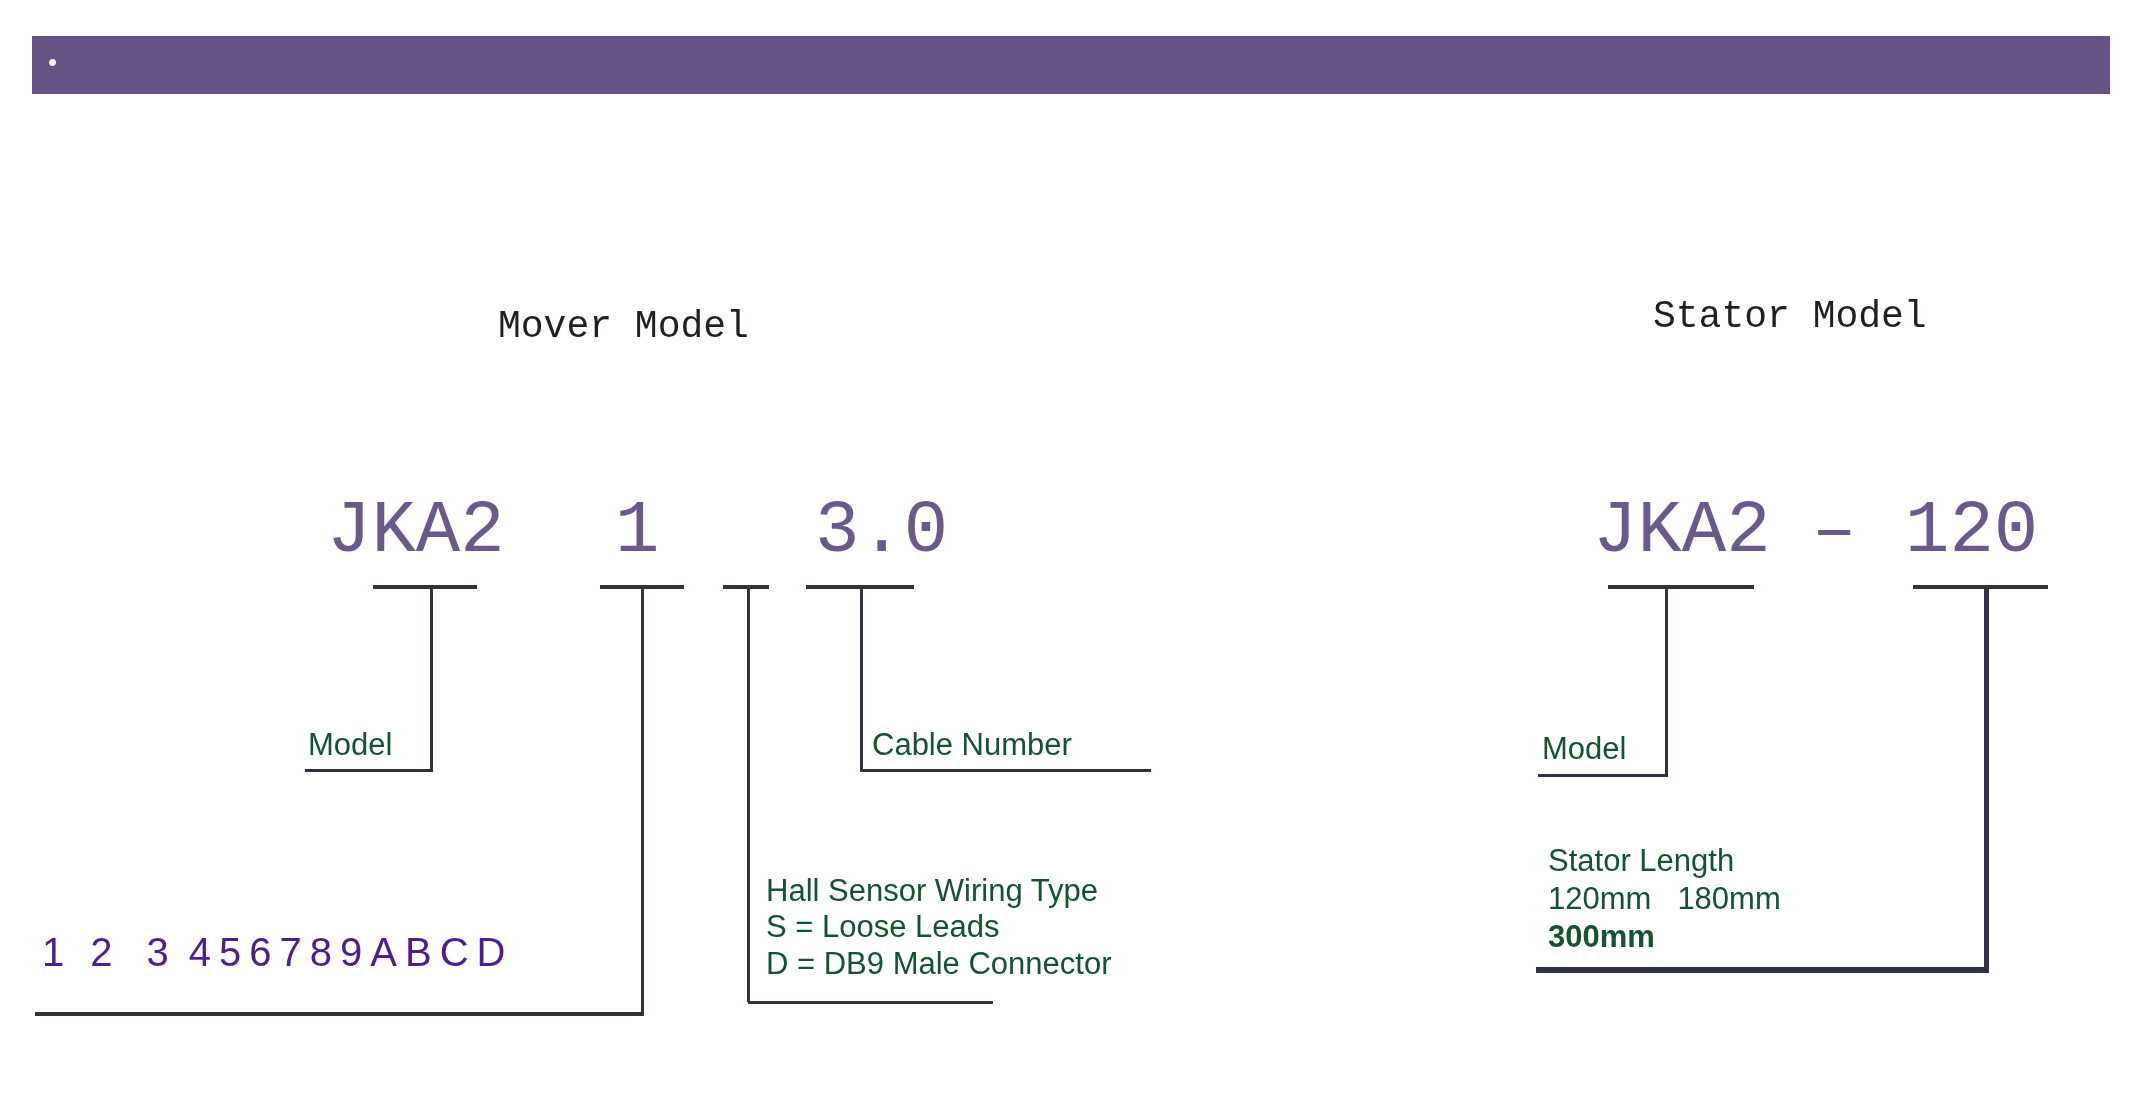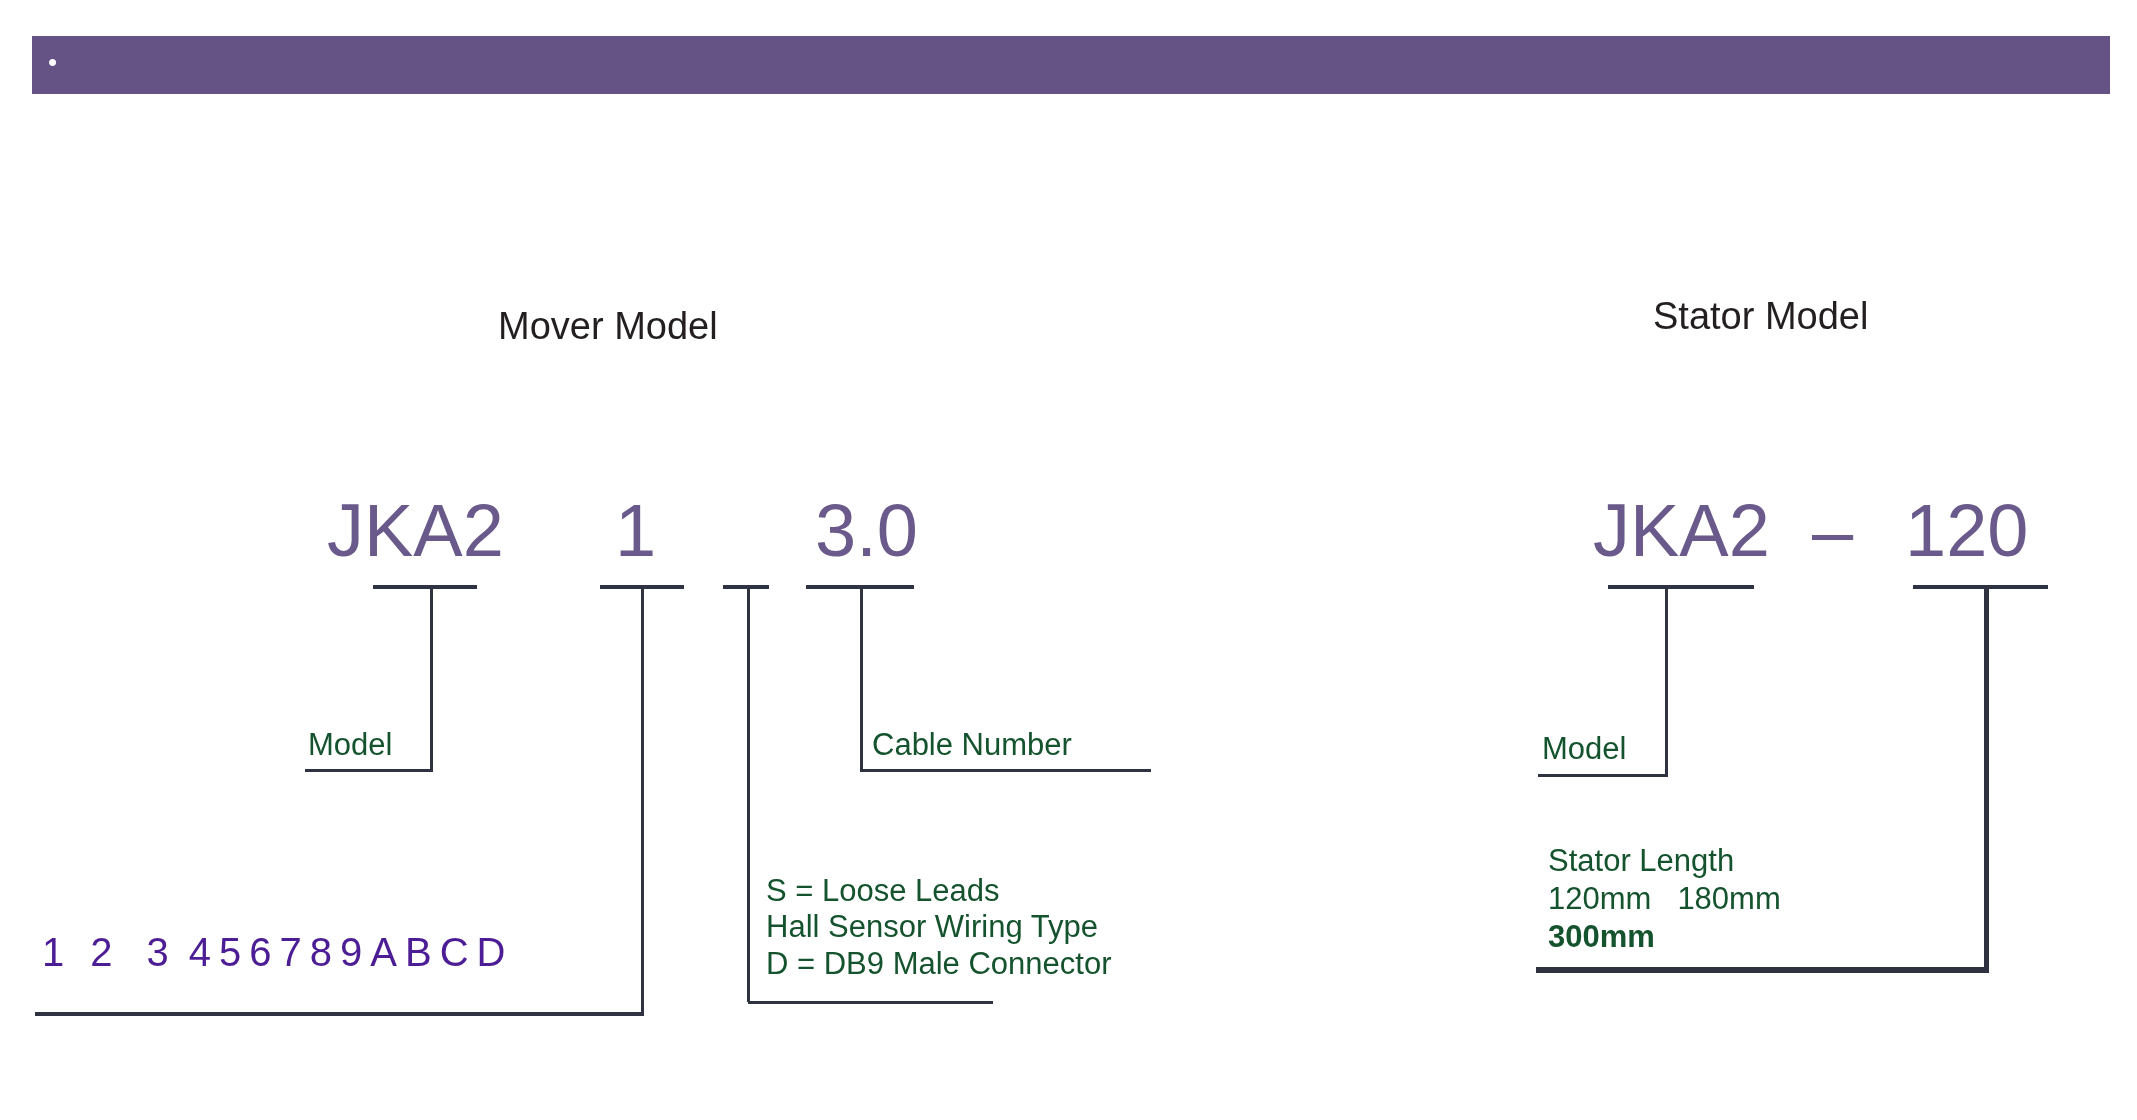--- a/index.html
+++ b/index.html
@@ -49,32 +49,33 @@
     letter-spacing: 0.1px;
     white-space: nowrap;
   }
 
   
   .section-heading {
     position: absolute;
     font-size: 38px;
     color: #231f20;
     white-space: nowrap;
+    font-family: Liberation Mono, monospace;
   }
   .sh-mover { left: 498px; top: 305px; }
   .sh-stator { left: 1653px; top: 295px; }
 
   
   .code-token {
     position: absolute;
     color: #6a5a8b;
     font-size: 74px;
     line-height: 1;
     white-space: nowrap;
-    font-family: Liberation Sans, sans-serif;
+    font-family: Liberation Mono, monospace;
   }
   .tok-mover-model  { left: 327px;  top: 494px; }
   .tok-mover-hall   { left: 615px;  top: 494px; }
   .tok-mover-cable  { left: 800px;  top: 494px; margin-left: 15px; }
   .tok-stator-model { left: 1593px; top: 494px; }
   .tok-stator-dash  { left: 1812px; top: 494px; }
   .tok-stator-len   { left: 1905px; top: 494px; }
 
   
   .hrule {
@@ -147,22 +148,22 @@
   <div class="vrule" style="left:641px; top:587px; height:428px;"></div>
   <div class="hrule" style="left:35px; top:1012px; width:609px;"></div>
 
   <div class="legend-row">
     <span class="ch">1</span><span class="gap-wide"></span><span class="ch">2</span><span class="gap-wide"></span><span class="gap-small"></span><span class="ch">3</span><span class="gap-mid"></span><span class="ch">4</span><span class="gap-small"></span><span class="ch">5</span><span class="gap-small"></span><span class="ch">6</span><span class="gap-small"></span><span class="ch">7</span><span class="gap-small"></span><span class="ch">8</span><span class="gap-small"></span><span class="ch">9</span><span class="gap-small"></span><span class="ch">A</span><span class="gap-small"></span><span class="ch">B</span><span class="gap-small"></span><span class="ch">C</span><span class="gap-small"></span><span class="ch">D</span>
   </div>
 
   <div class="vrule" style="left:747px; top:587px; height:415px;"></div>
   <div class="hrule thin" style="left:748px; top:1001px; width:245px;"></div>
   <div class="callout multi" style="left:766px; top:873px; width:560px;">
+    <span class="line">Hall Sensor Wiring Type</span>
     <span class="line">S = Loose Leads</span>
-    <span class="line">Hall Sensor Wiring Type</span>
     <span class="line">D = DB9 Male Connector</span>
   </div>
 
   <div class="vrule" style="left:860px; top:587px; height:185px;"></div>
   <div class="hrule thin" style="left:861px; top:769px; width:290px;"></div>
   <div class="callout" style="left:872px; top:727px;">Cable Number</div>
 
   <div class="section-heading sh-stator">Stator Model</div>
 
   <div class="code-token tok-stator-model">JKA2</div>

